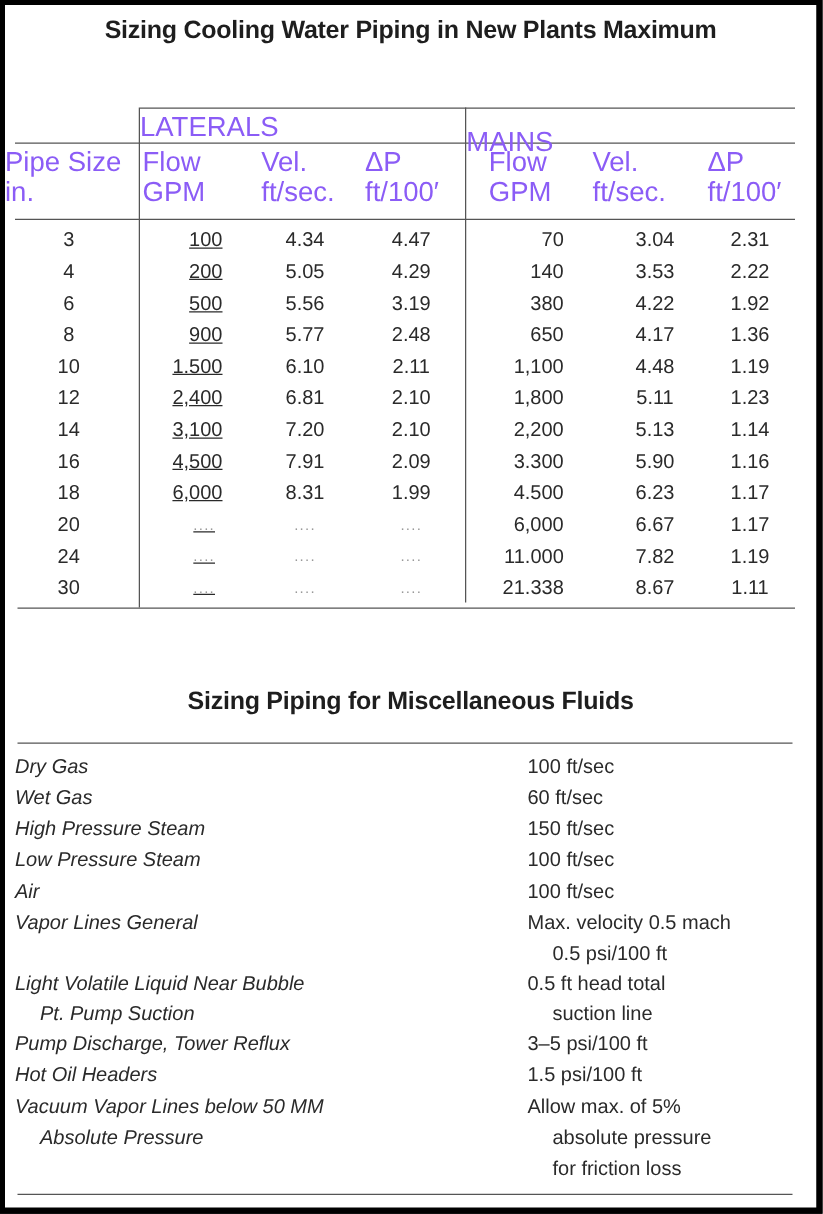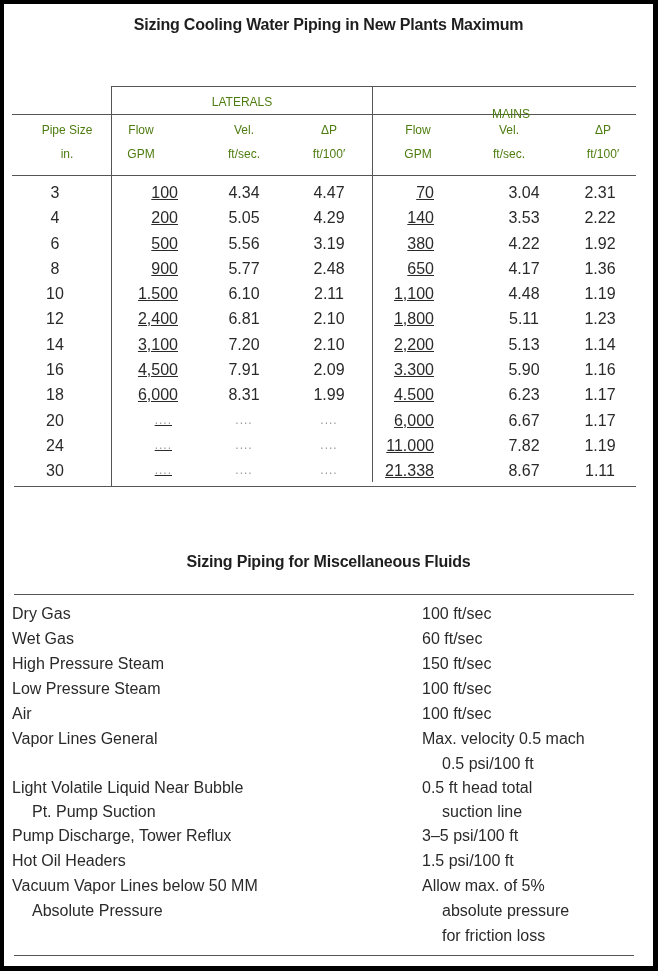--- a/index.html
+++ b/index.html
@@ -4,33 +4,33 @@
 <style>
   html, body { margin: 0; padding: 0; background: #000; }
   body { width: 658px; height: 971px; position: relative; overflow: hidden; }
   .page {
     position: absolute; left: 4px; top: 4px; width: 649px; height: 962px;
     background: #fff; color: #222;
     font-family: "Liberation Sans", "DejaVu Sans", sans-serif;
   }
   .title {
     position: absolute; left: 0; width: 649px; text-align: center;
-    font-weight: bold; font-size: 16px; line-height: 25px; color: #1e1e1e;
+    font-weight: bold; font-size: 20px; line-height: 25px; color: #1e1e1e;
     letter-spacing: -0.2px;
   }
   .t1 { top: 8px; }
   .rule { position: absolute; height: 0; border-top: 1.5px solid #555; }
   .vrule { position: absolute; width: 0; border-left: 1.3px solid #555; }
-  .hdr { position: absolute; font-size: 12px; line-height: 24px; color: #4d7c0f; text-align: center; }
+  .hdr { position: absolute; font-size: 22px; line-height: 24px; color: #8b5cf6; text-align: left; }
   .cell { position: absolute; font-size: 16px; line-height: 25.3px; color: #2a2a2a; }
   .r { text-align: right; }
   .c { text-align: center; }
   .dots { color: #999; font-size: 12px; letter-spacing: 1px; }
   .misc-row { position: absolute; left: 8px; width: 640px; font-size: 16px; line-height: 24.7px; color: #2a2a2a; }
-  .misc-label { position: absolute; left: 0; white-space: pre; }
+  .misc-label { position: absolute; left: 0; white-space: pre; font-style: italic; }
   .misc-value { position: absolute; left: 410px; white-space: pre; }
   .indent { padding-left: 20px; }
 </style>
 </head>
 <body>
 
 <div class="page">
 
   <div class="title t1">
     <div>Sizing Cooling Water Piping in New Plants Maximum</div>
@@ -128,21 +128,21 @@
     <div>2.11</div>
     <div>2.10</div>
     <div>2.10</div>
     <div>2.09</div>
     <div>1.99</div>
     <div class="dots" style="line-height:25.3px;">....</div>
     <div class="dots" style="line-height:25.3px;">....</div>
     <div class="dots" style="line-height:25.3px;">....</div>
   </div>
 
-  <div class="cell r" style="left:364px; top:176px; width:66px;text-decoration:underline;">
+  <div class="cell r" style="left:381px; top:176px; width:66px;">
     <div>70</div>
     <div>140</div>
     <div>380</div>
     <div>650</div>
     <div>1,100</div>
     <div>1,800</div>
     <div>2,200</div>
     <div>3.300</div>
     <div>4.500</div>
     <div>6,000</div>

